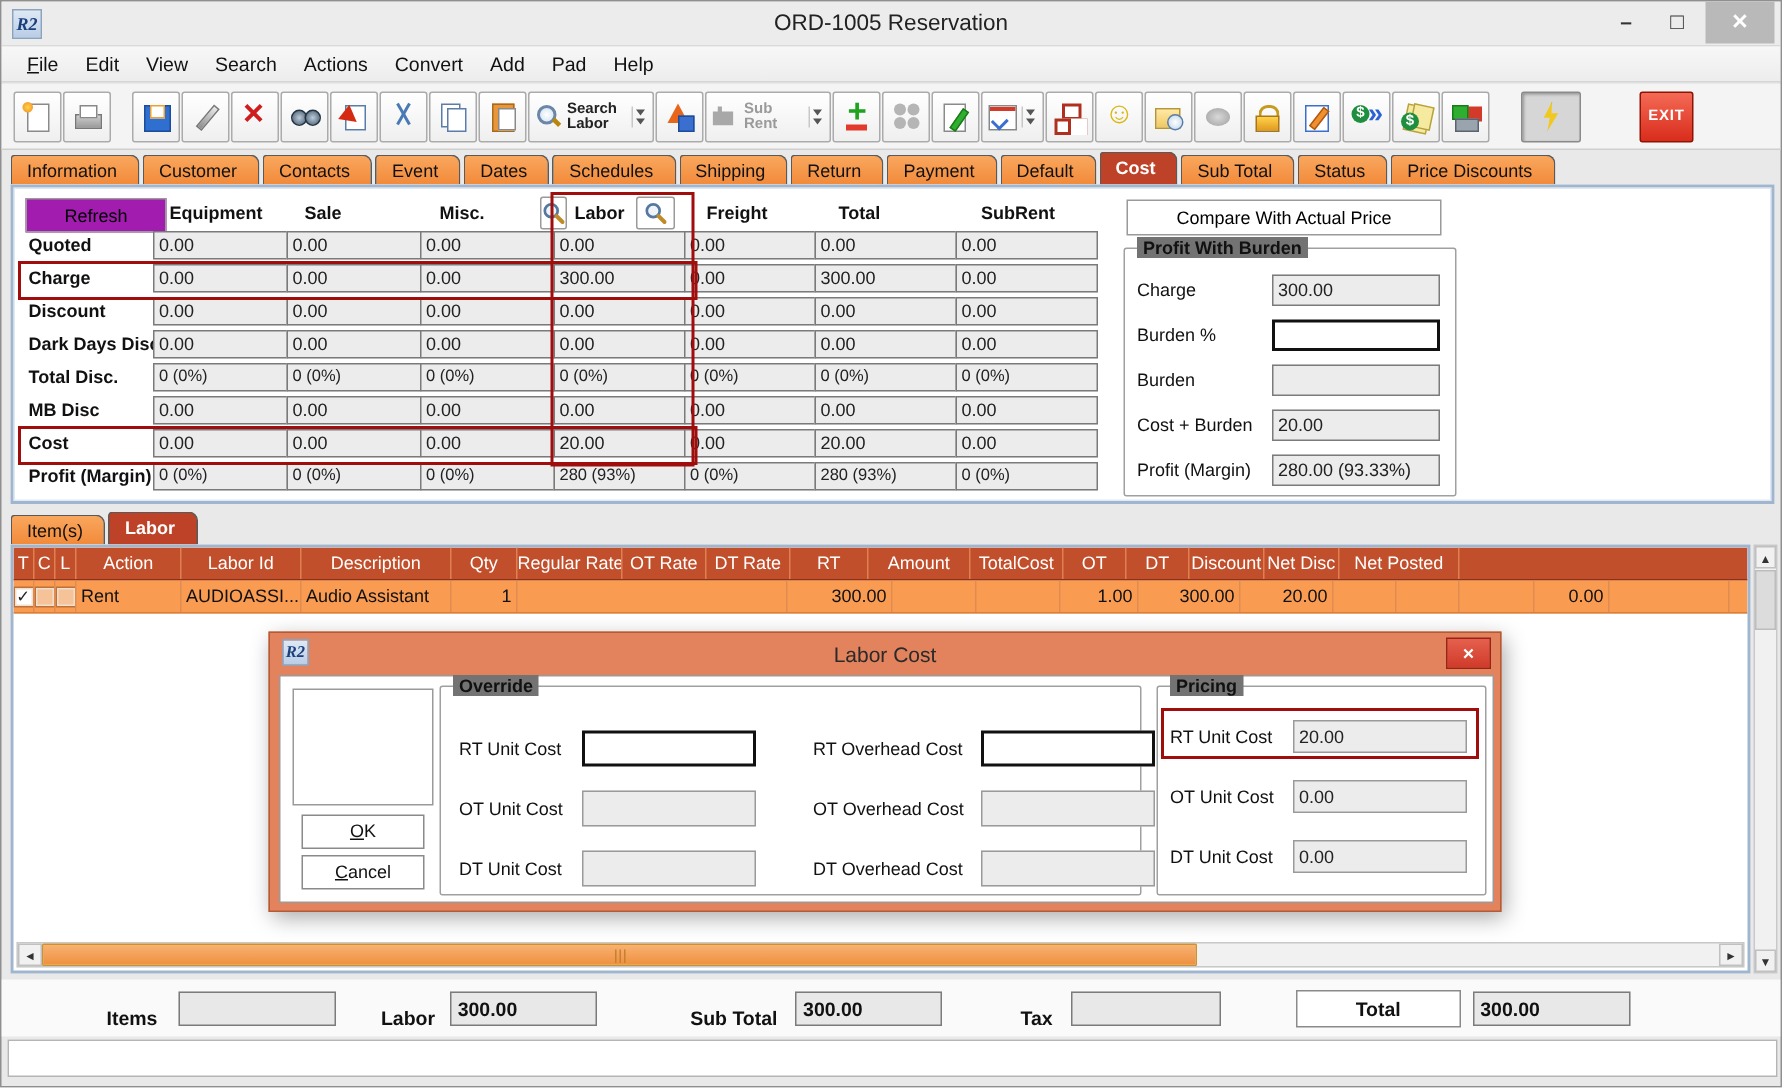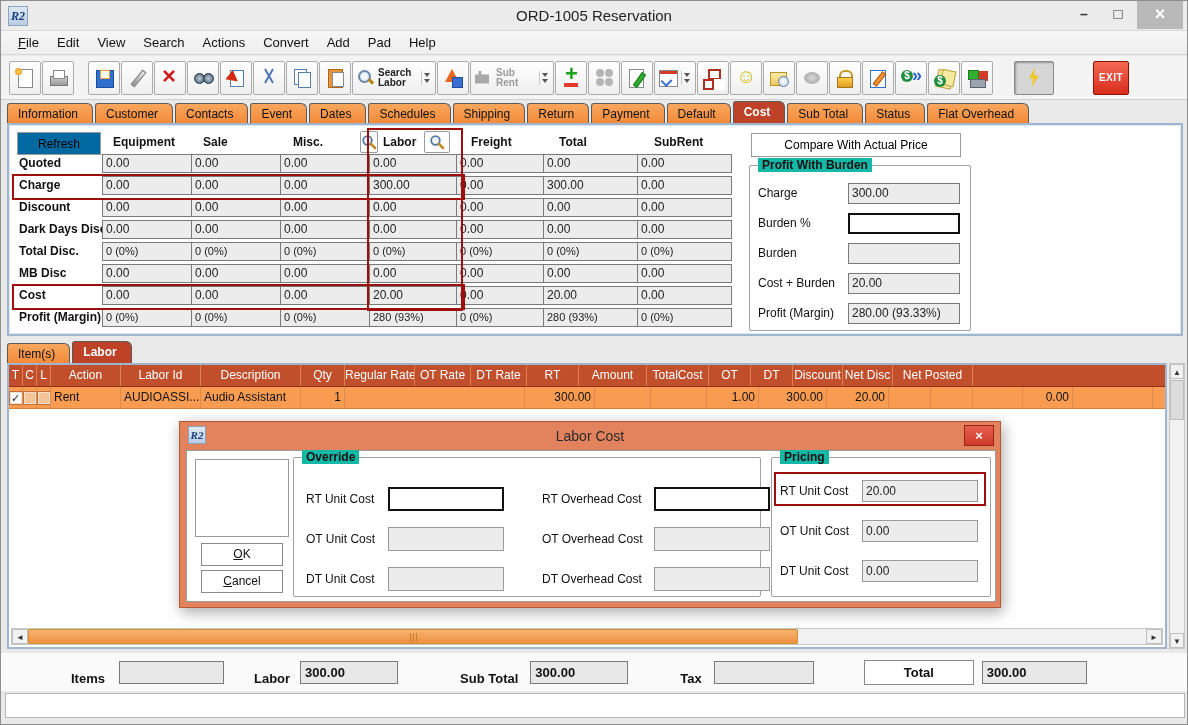--- a/index.html
+++ b/index.html
@@ -83,36 +83,36 @@
   .lightning-icon::before { left:2px; top:0; width:16px; height:20px; background:#f0c820; clip-path:polygon(55% 0,20% 55%,45% 55%,35% 100%,80% 40%,52% 40%); box-shadow:inset 0 0 2px #8a6a00; }
 
   
   #tabrow { position:absolute; top:100px; left:6px; display:flex; align-items:flex-end; height:22px; }
   .tab { background:linear-gradient(#f9a75e,#f28a3a); border:1px solid #5a5a5a; border-bottom:none; border-radius:3px 6px 0 0; padding:3px 14px 3px 10px; margin-right:2px; font-size:12px; color:#111; height:20px; }
   .tab.sel { background:#be4227; color:#fff; font-weight:bold; height:22px; }
   #detail-tabs { position:absolute; top:339px; left:6px; display:flex; align-items:flex-end; height:23px; }
 
   
   #cost-panel { position:absolute; top:122px; left:6px; width:1176px; height:213px; background:#fff; border:2px solid #9fb6ce; box-shadow:0 0 0 1px #dfe9f3 inset; }
-  #refresh-btn { position:absolute; left:8px; top:7px; width:84px; height:23px; background:#0369a1; border:1px solid #9a9a9a; font-size:12px; }
+  #refresh-btn { position:absolute; left:8px; top:7px; width:94px; height:23px; background:#a21caf; border:1px solid #9a9a9a; font-size:12px; }
   .cg-header { position:absolute; left:6px; top:5px; height:24px; display:flex; }
   .cg-hcell { display:flex; align-items:center; font-weight:bold; font-size:12px; padding-left:10px; }
   .mag-btn { width:26px; height:22px; background:#fff; border:1px solid #9a9a9a; border-radius:2px; margin-left:8px; display:flex; align-items:center; justify-content:center; }
   .cg-row { position:absolute; left:6px; height:22px; display:flex; }
   .cg-label { width:88px; font-weight:bold; font-size:12px; line-height:19px; padding-left:4px; white-space:nowrap; overflow:hidden; }
   .cg-cell { height:19px; background:#ececec; border:1px solid #7a7a7a; margin-left:-1px; font-size:12px; line-height:17px; padding-left:3px; color:#222; }
   .cg-cell.pct { font-size:11px; }
   .redbox { position:absolute; border:2px solid #a00d0d; pointer-events:none; }
   #hl-labor-col { left:358px; top:3px; width:96px; height:183px; }
   #hl-charge-row { left:3px; top:49px; width:453px; height:26px; }
   #hl-cost-row  { left:3px; top:159px; width:453px; height:26px; }
   #compare-btn { position:absolute; left:742px; top:8px; width:210px; height:24px; background:#fff; border:1px solid #9a9a9a; font-size:12px; }
   .groupbox { position:absolute; border:1px solid #a0a0a0; border-radius:2px; background:#fff; }
   #burden-group { left:740px; top:40px; width:222px; height:166px; }
-  .gb-title { position:absolute; top:-8px; left:8px; background:#14b8a6; padding:0 4px; font-weight:bold; font-size:12px; }
+  .gb-title { position:absolute; top:-8px; left:8px; background:#737373; padding:0 4px; font-weight:bold; font-size:12px; }
   .bf-row { position:absolute; left:8px; height:22px; display:flex; align-items:center; }
   .bf-label { width:90px; font-size:12px; }
   .bf-input { width:112px; height:21px; background:#ececec; border:1px solid #7b7b7b; font-family:inherit; font-size:12px; padding:0 3px; color:#222; }
   .bf-input.editable { background:#fff; border:2px solid #111; }
 
   
   #item-panel { position:absolute; top:362px; left:6px; width:1160px; height:286px; background:#fff; border:2px solid #9fb6ce; overflow:hidden; }
   .lg-header { display:flex; background:#c14f2c; border-bottom:1px solid #8d3218; }
   .lg-hcell { color:#fff; font-size:12px; text-align:center; line-height:21px; height:21px; border-right:1px solid #e08050; white-space:nowrap; overflow:hidden; }
   .lg-row { display:flex; background:#f99c52; border-bottom:1px solid #d87f3a; }
@@ -295,21 +295,21 @@
       <div class="tab">Event</div>
       <div class="tab">Dates</div>
       <div class="tab">Schedules</div>
       <div class="tab">Shipping</div>
       <div class="tab">Return</div>
       <div class="tab">Payment</div>
       <div class="tab">Default</div>
       <div class="tab sel">Cost</div>
       <div class="tab">Sub Total</div>
       <div class="tab">Status</div>
-      <div class="tab">Flat Overhead</div>
+      <div class="tab">Price Discounts</div>
     </div>
 
   <div id="cost-panel">
     <button id="refresh-btn">Refresh</button>
     <div class="cg-header" style="left:94px;">
         <div class="cg-hcell" style="width: 90px;">
           <span>Equipment</span>
         </div>
         <div class="cg-hcell" style="width: 90px;">
           <span>Sale</span>

